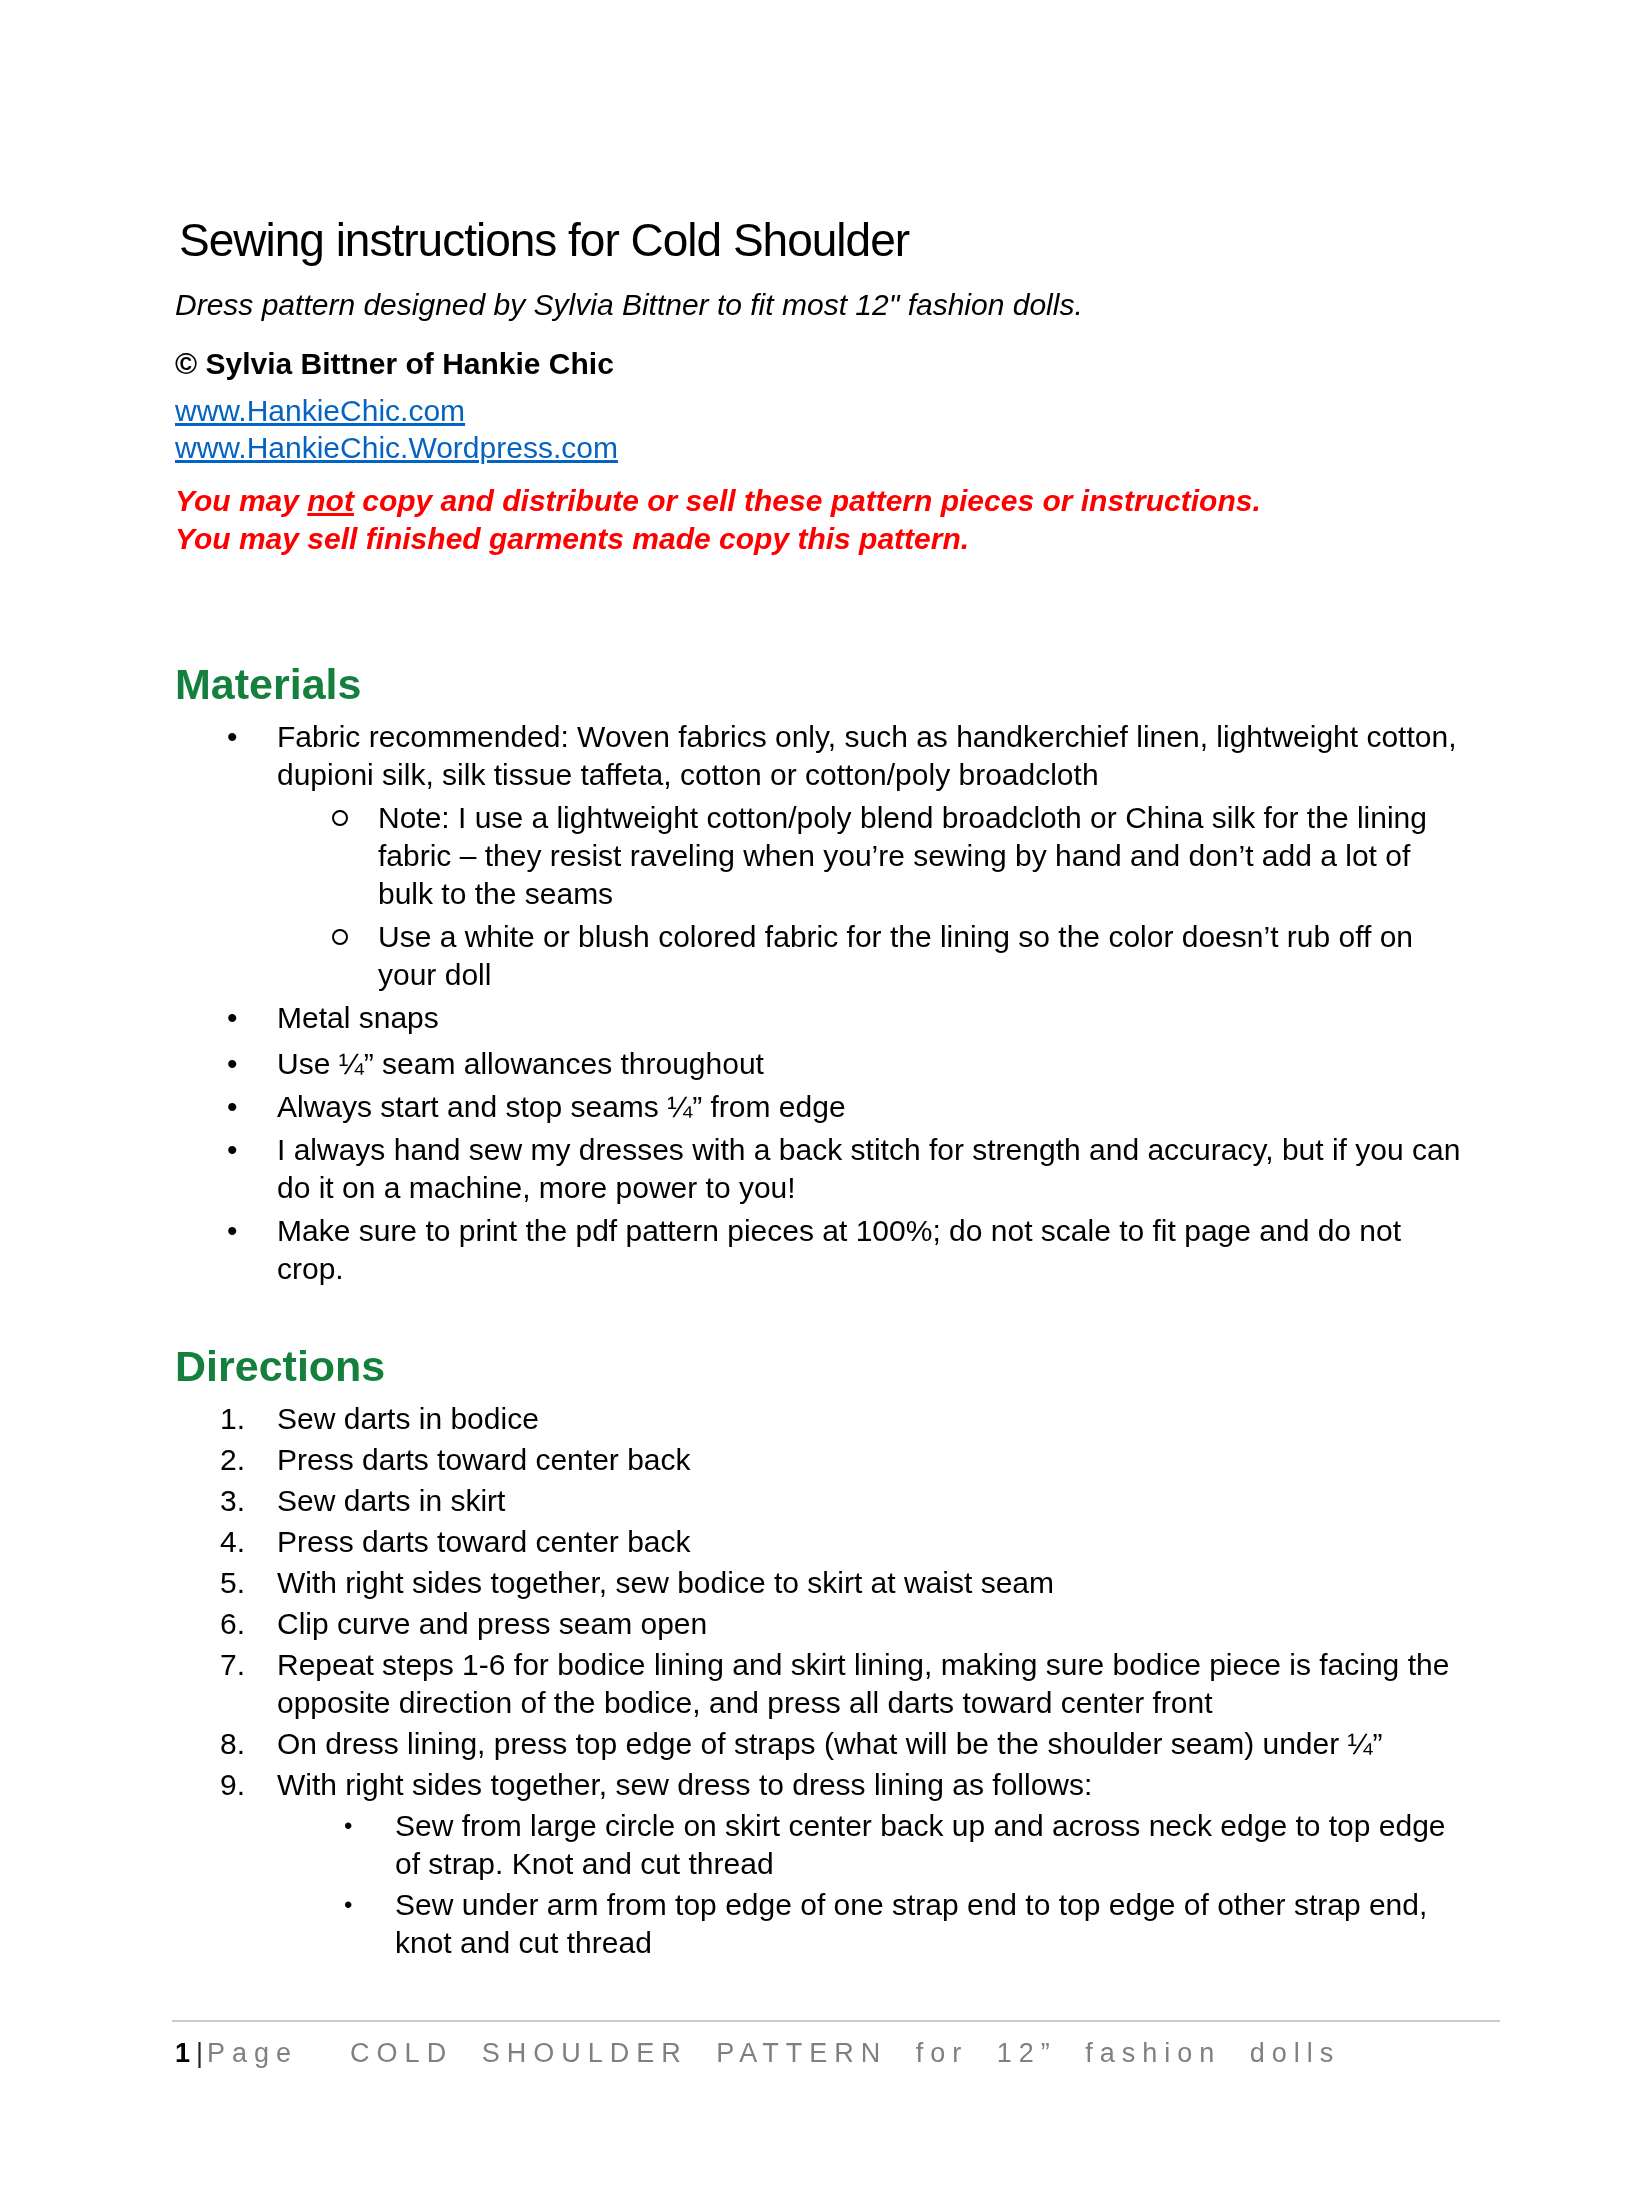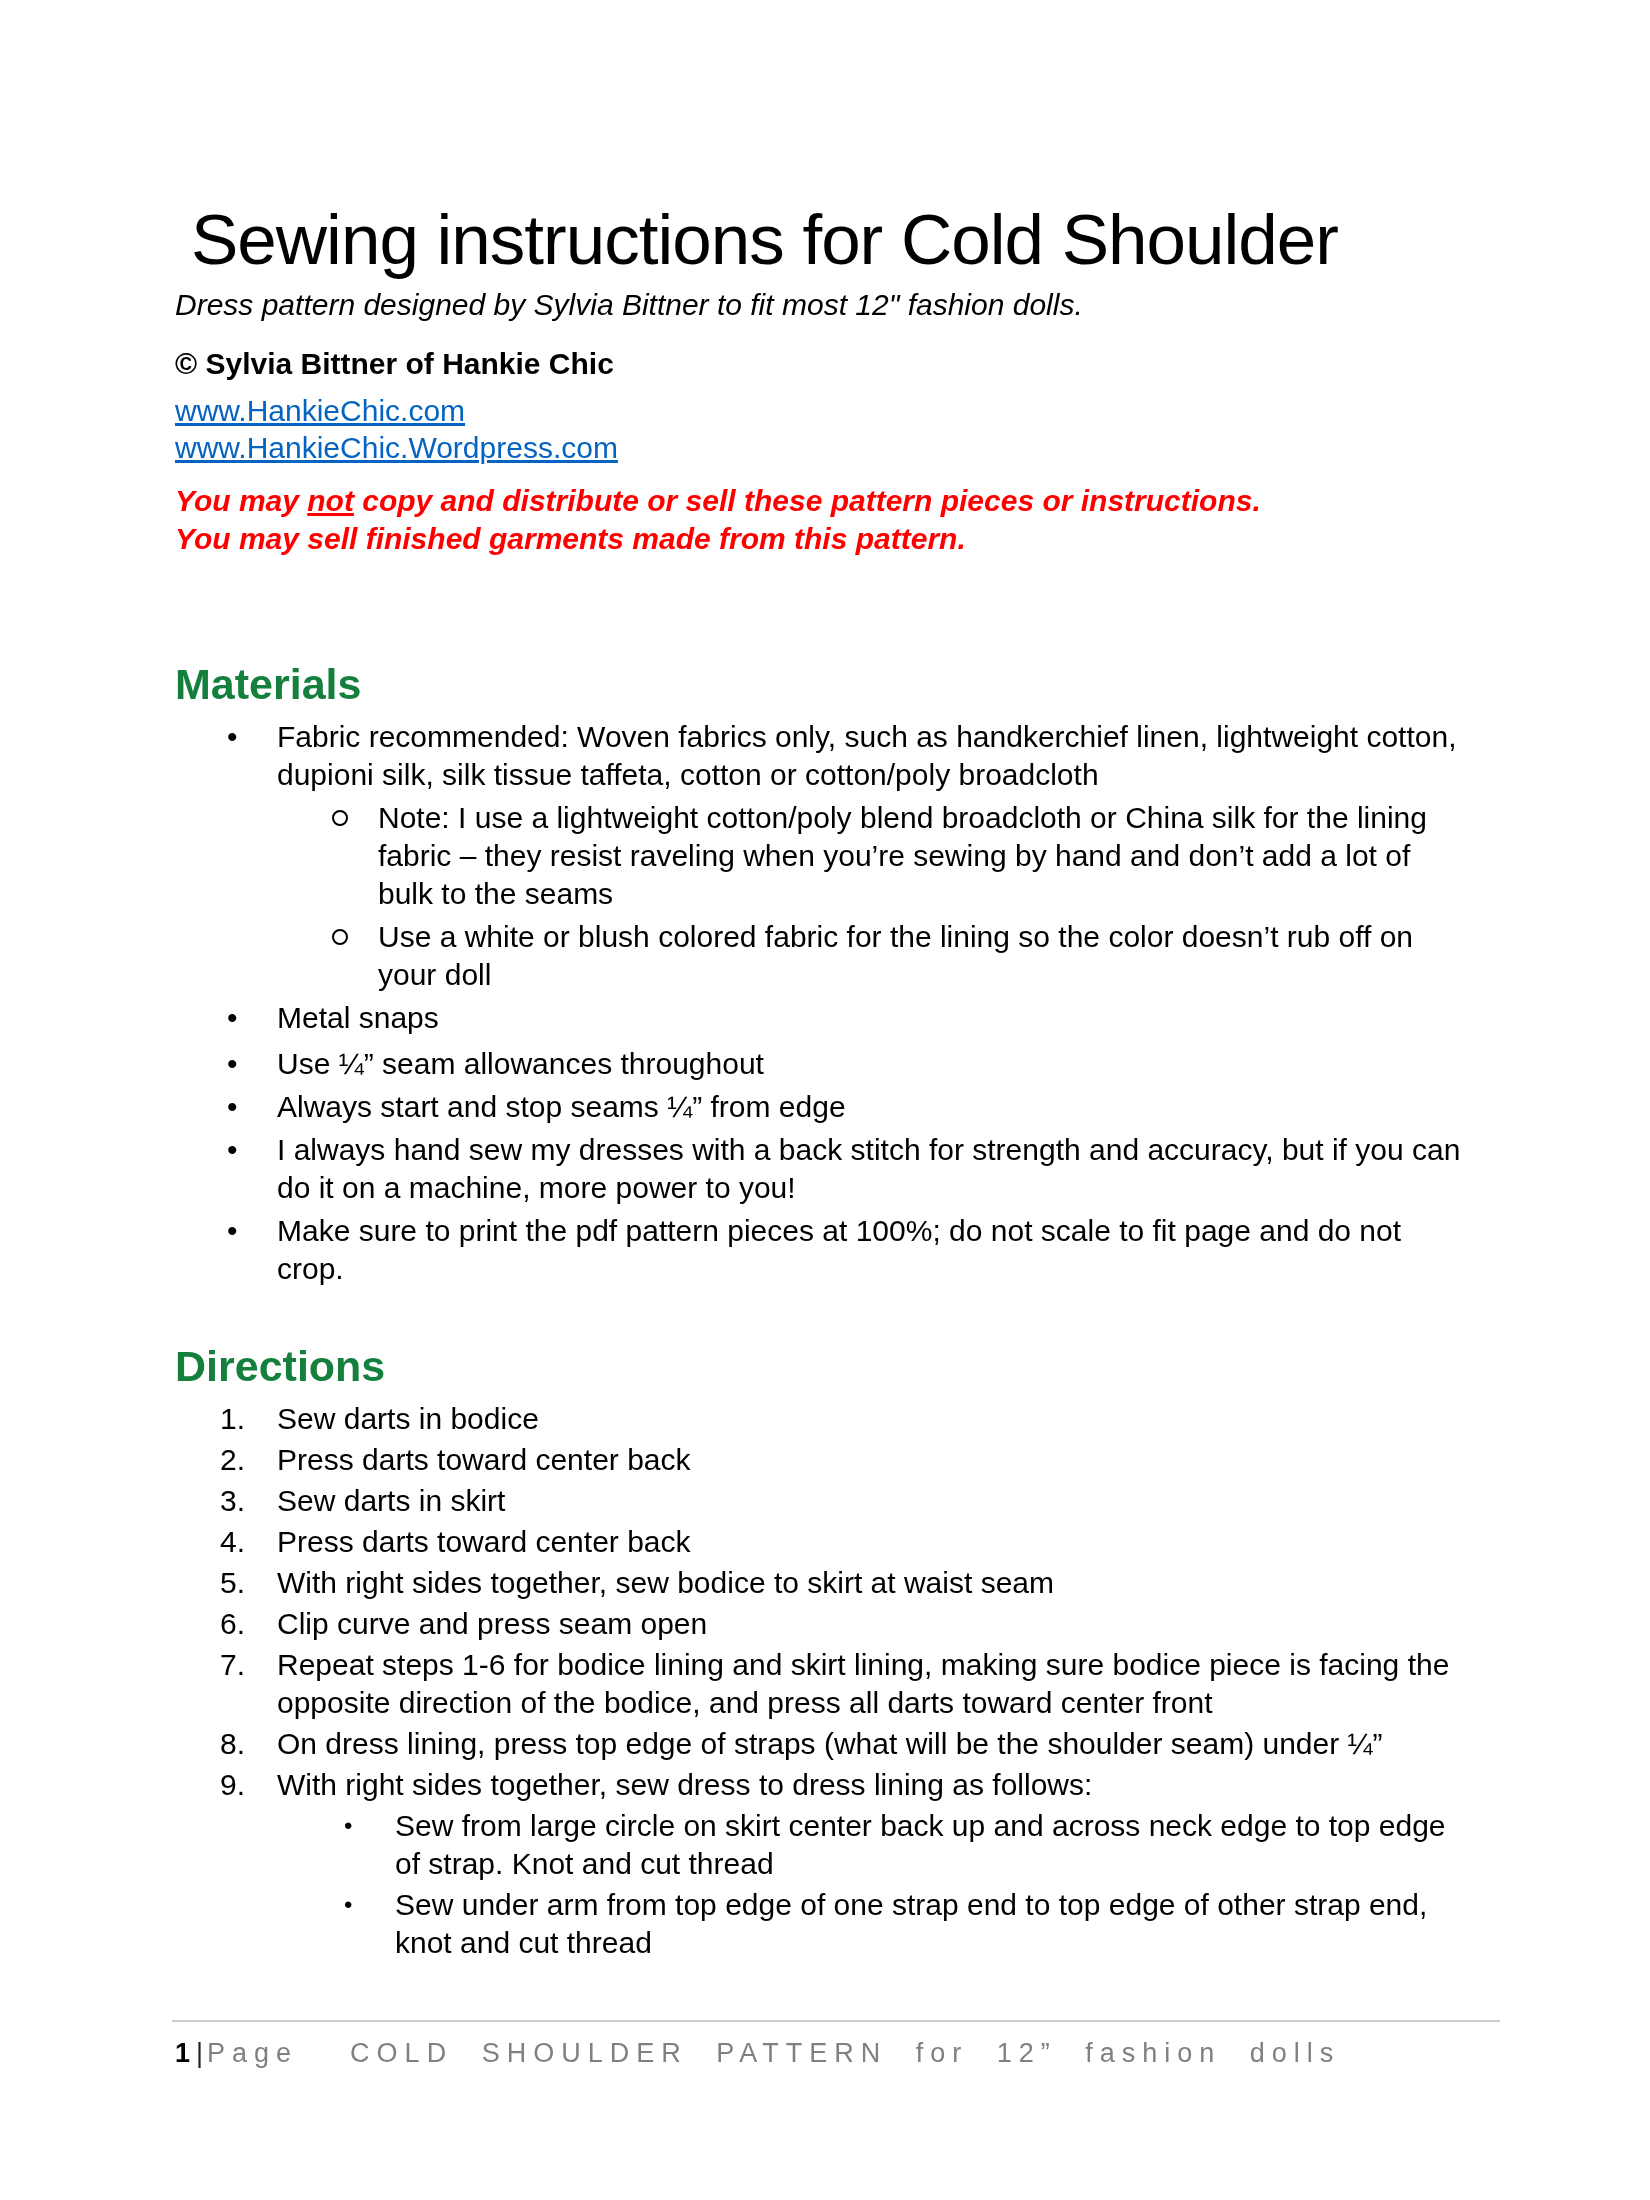--- a/index.html
+++ b/index.html
@@ -7,22 +7,22 @@
     position:relative;
     width:1650px;height:2200px;
     background:#ffffff;
     margin:0 auto;
     font-family:"Liberation Sans", sans-serif;
     color:#000;
     overflow:hidden;
   }
   .content{padding:0 185px 0 175px;}
   h1{
-    font-size:71px;line-height:80px;font-weight:400;
-    margin:200px 0 0 16px;letter-spacing:-1px;
+    font-size:46px;line-height:80px;font-weight:400;
+    margin:200px 0 0 4px;letter-spacing:-1px;
   }
   .subtitle{
     font-size:30px;line-height:37px;font-style:italic;
     margin:6px 0 8px 0;
   }
   .copyright{
     font-size:30px;line-height:37px;font-weight:bold;
     margin:22px 0 0 0;
   }
   .links{margin:10px 0 0 0;}
@@ -83,21 +83,21 @@
 
     <p class="copyright">© Sylvia Bittner of Hankie Chic</p>
 
     <div class="links">
       <a>www.HankieChic.com</a>
       <a>www.HankieChic.Wordpress.com</a>
     </div>
 
     <div class="notice">
       <div><span>You may </span><span class="u">not</span><span> copy and distribute or sell these pattern pieces or instructions.</span></div>
-      <div>You may sell finished garments made from this pattern.</div>
+      <div>You may sell finished garments made copy this pattern.</div>
     </div>
 
     <h2 class="h2-materials">Materials</h2>
     <div class="list">
       <div class="li l1">
         <span class="marker">•</span>
         <div class="li-text">Fabric recommended: Woven fabrics only, such as handkerchief linen, lightweight cotton, dupioni silk, silk tissue taffeta, cotton or cotton/poly broadcloth</div>
       </div>
       <div class="li l2">
         <span class="marker"><span class="circle"></span></span>

